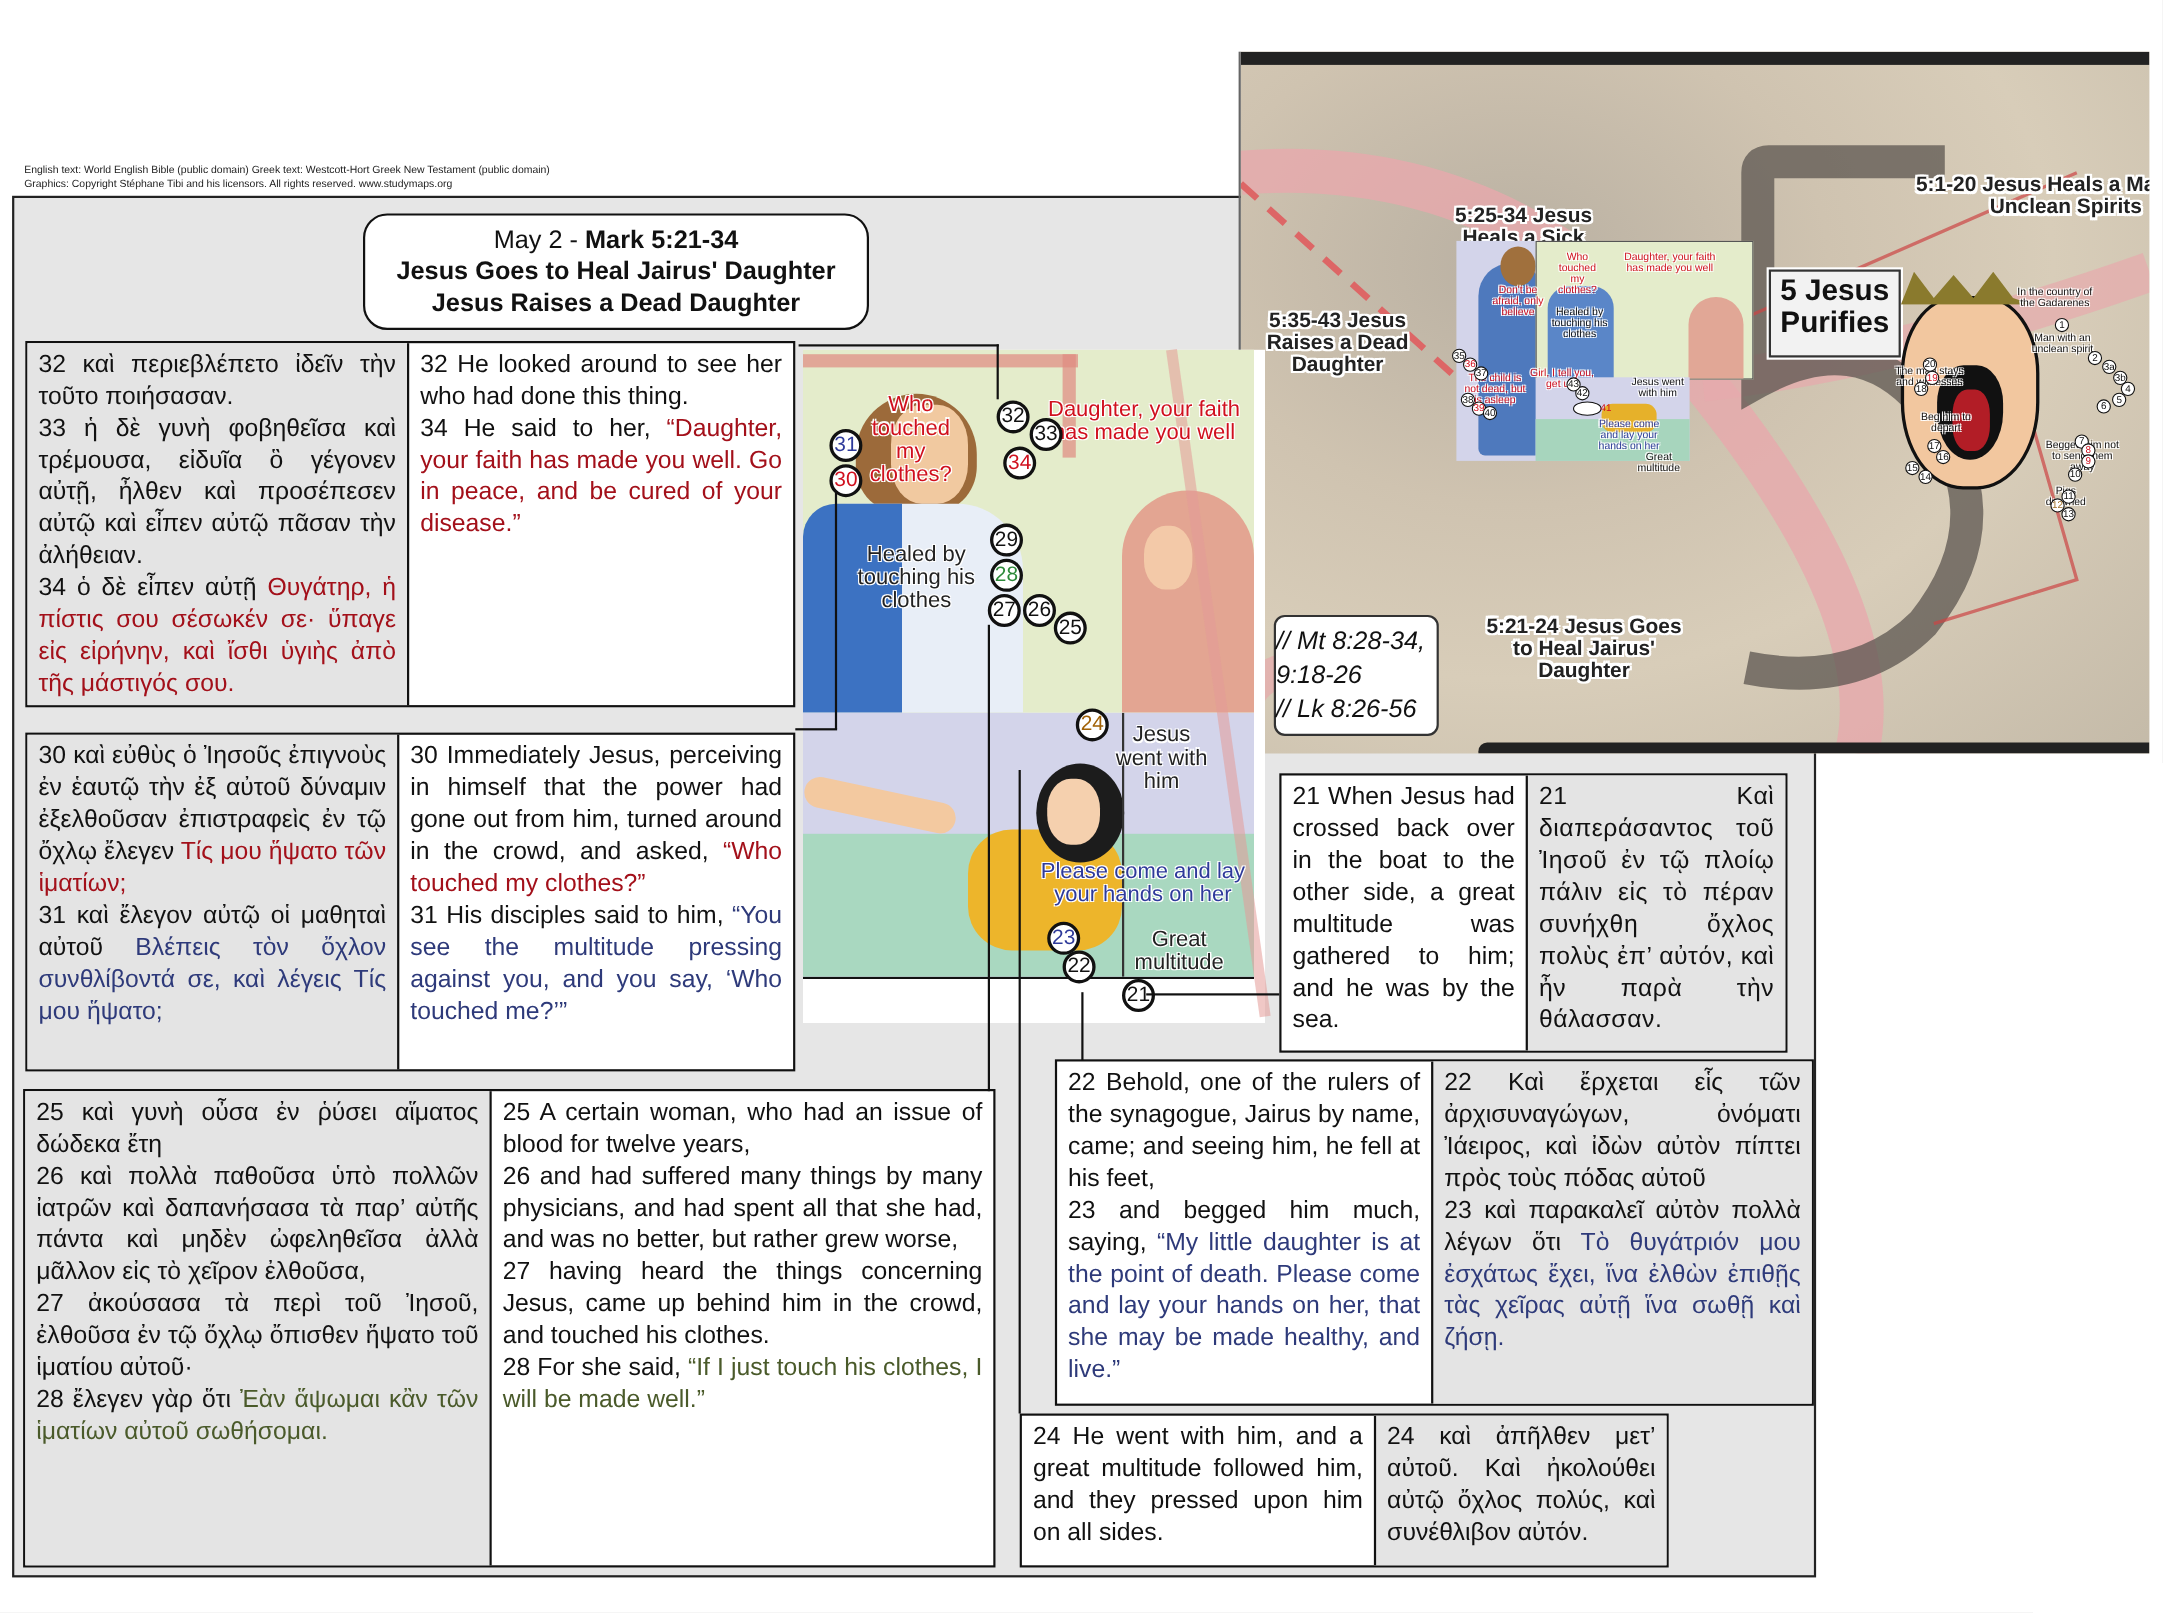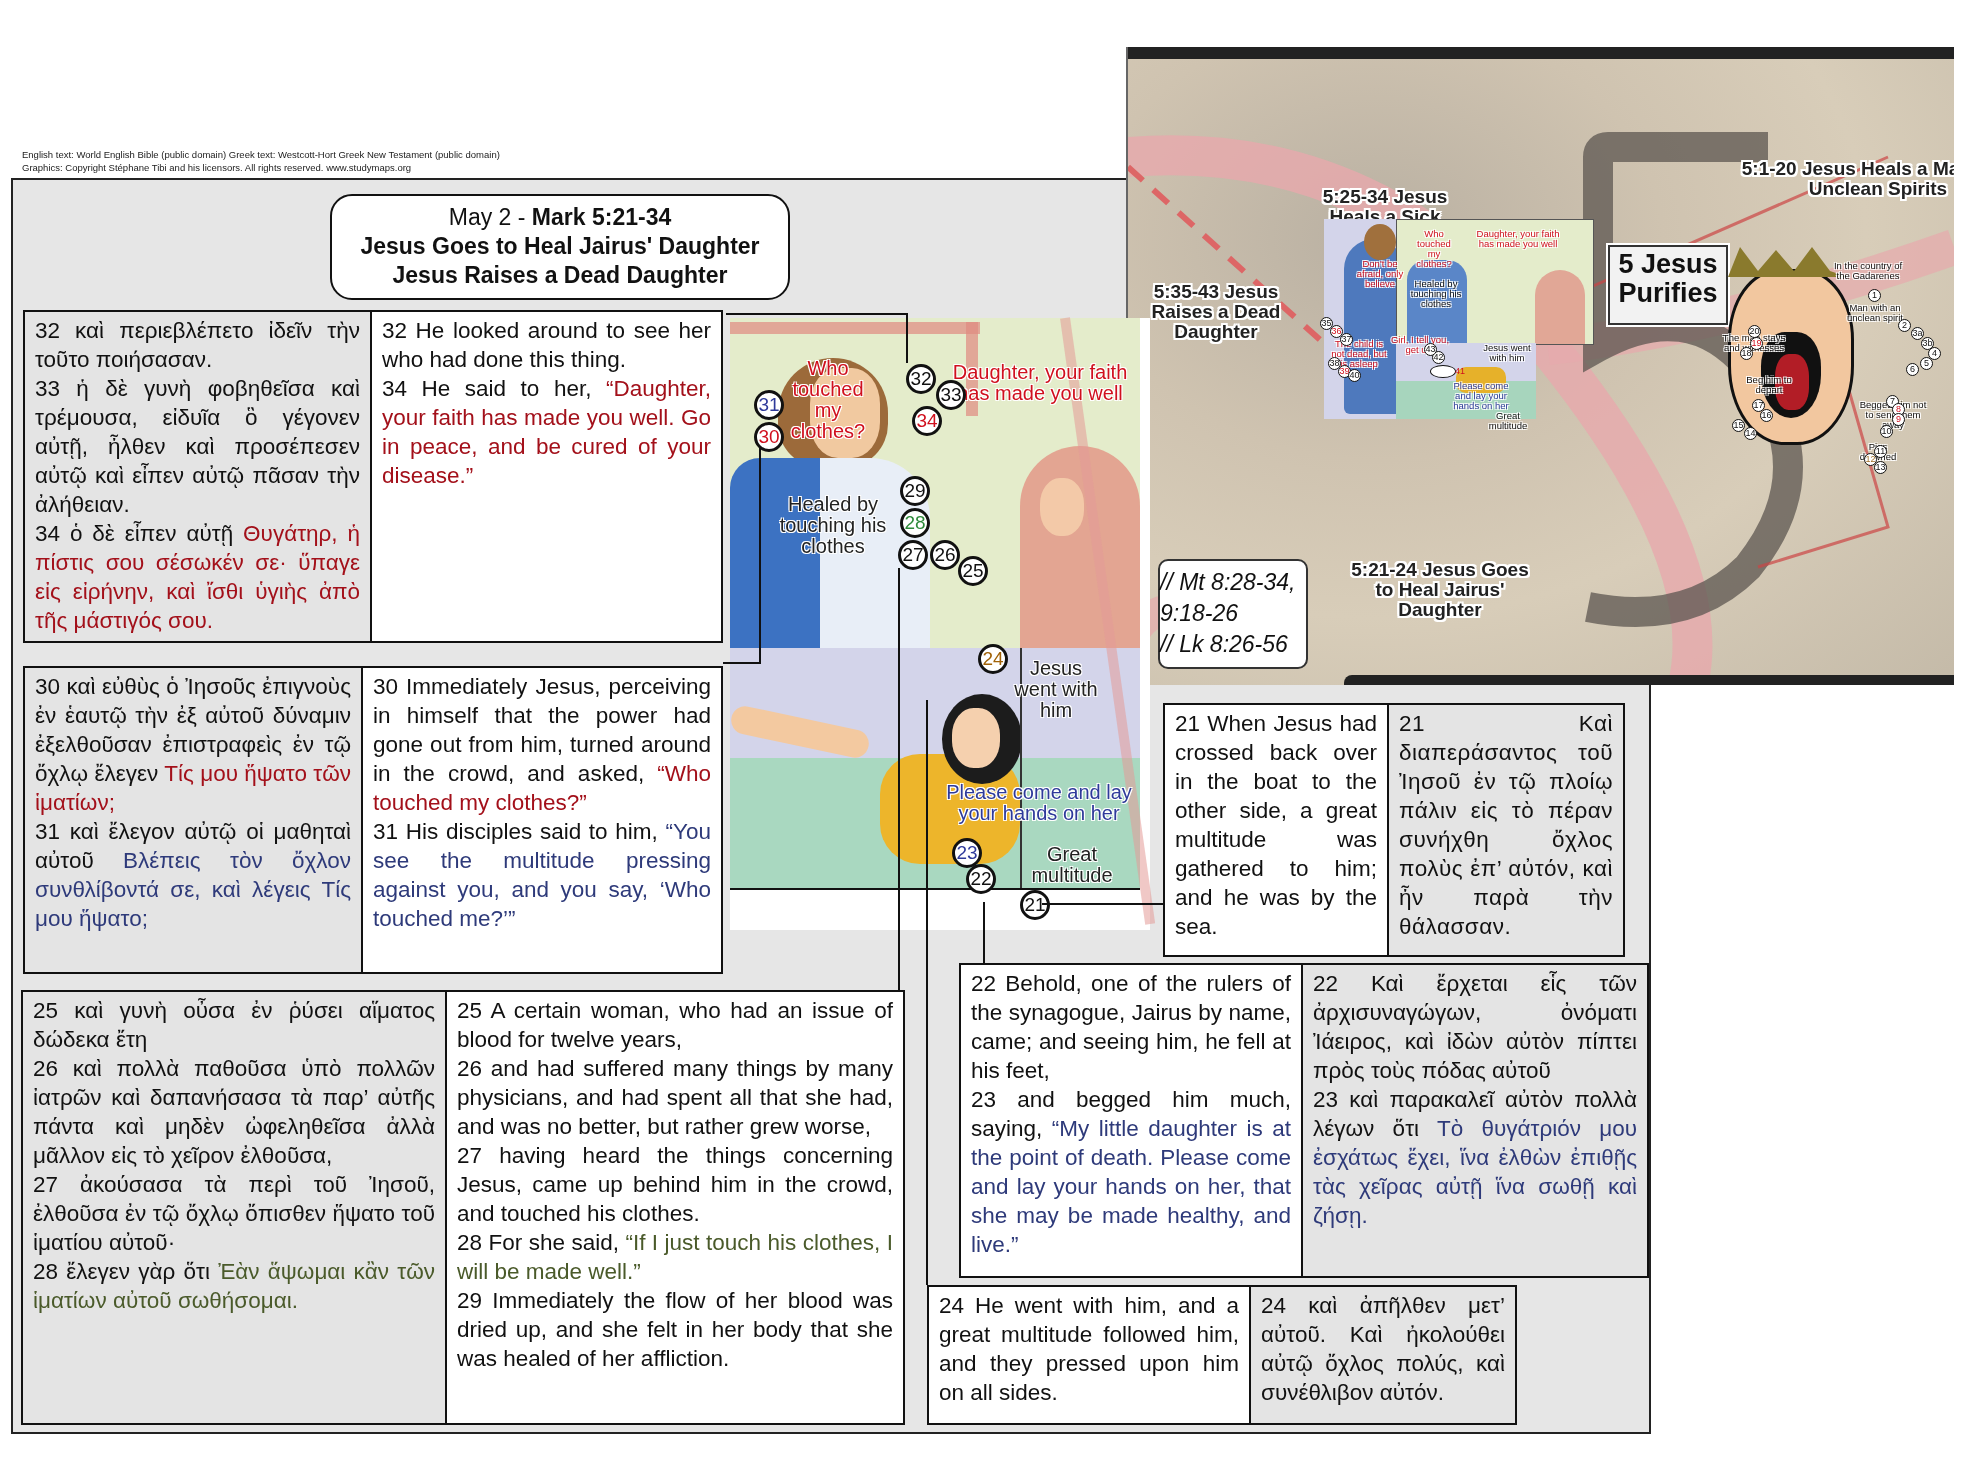--- a/index.html
+++ b/index.html
@@ -190,21 +190,20 @@
     <span class="v">25 καὶ γυνὴ οὖσα ἐν ῥύσει αἵματος δώδεκα ἔτη</span>
     <span class="v">26 καὶ πολλὰ παθοῦσα ὑπὸ πολλῶν ἰατρῶν καὶ δαπανήσασα τὰ παρ’ αὐτῆς πάντα καὶ μηδὲν ὠφεληθεῖσα ἀλλὰ μᾶλλον εἰς τὸ χεῖρον ἐλθοῦσα,</span>
     <span class="v">27 ἀκούσασα τὰ περὶ τοῦ Ἰησοῦ, ἐλθοῦσα ἐν τῷ ὄχλῳ ὄπισθεν ἥψατο τοῦ ἱματίου αὐτοῦ·</span>
     <span class="v"><span>28 ἔλεγεν γὰρ ὅτι </span><span class="green">Ἐὰν ἅψωμαι κἂν τῶν ἱματίων αὐτοῦ σωθήσομαι.</span></span>
   </div>
   <div class="cell" style="width:458px;">
     <span class="v">25 A certain woman, who had an issue of blood for twelve years,</span>
     <span class="v">26 and had suffered many things by many physicians, and had spent all that she had, and was no better, but rather grew worse,</span>
     <span class="v">27 having heard the things concerning Jesus, came up behind him in the crowd, and touched his clothes.</span>
     <span class="v"><span>28 For she said, </span><span class="green">“If I just touch his clothes, I will be made well.”</span></span>
-    <span class="v">29 Immediately the flow of her blood was dried up, and she felt in her body that she was healed of her affliction.</span>
   </div>
 </div>
 
 <div class="vbox" style="left:1163px;top:703px;width:462px;height:254px;">
   <div class="cell" style="width:222px;">21 When Jesus had crossed back over in the boat to the other side, a great multitude was gathered to him; and he was by the sea.</div>
   <div class="cell gr" style="width:236px;letter-spacing:0.5px;">21 Καὶ διαπεράσαντος τοῦ Ἰησοῦ ἐν τῷ πλοίῳ πάλιν εἰς τὸ πέραν συνήχθη ὄχλος πολὺς ἐπ’ αὐτόν, καὶ ἦν παρὰ τὴν θάλασσαν.</div>
 </div>
 
 <div class="vbox" style="left:959px;top:963px;width:690px;height:315px;">
   <div class="cell" style="width:340px;">

